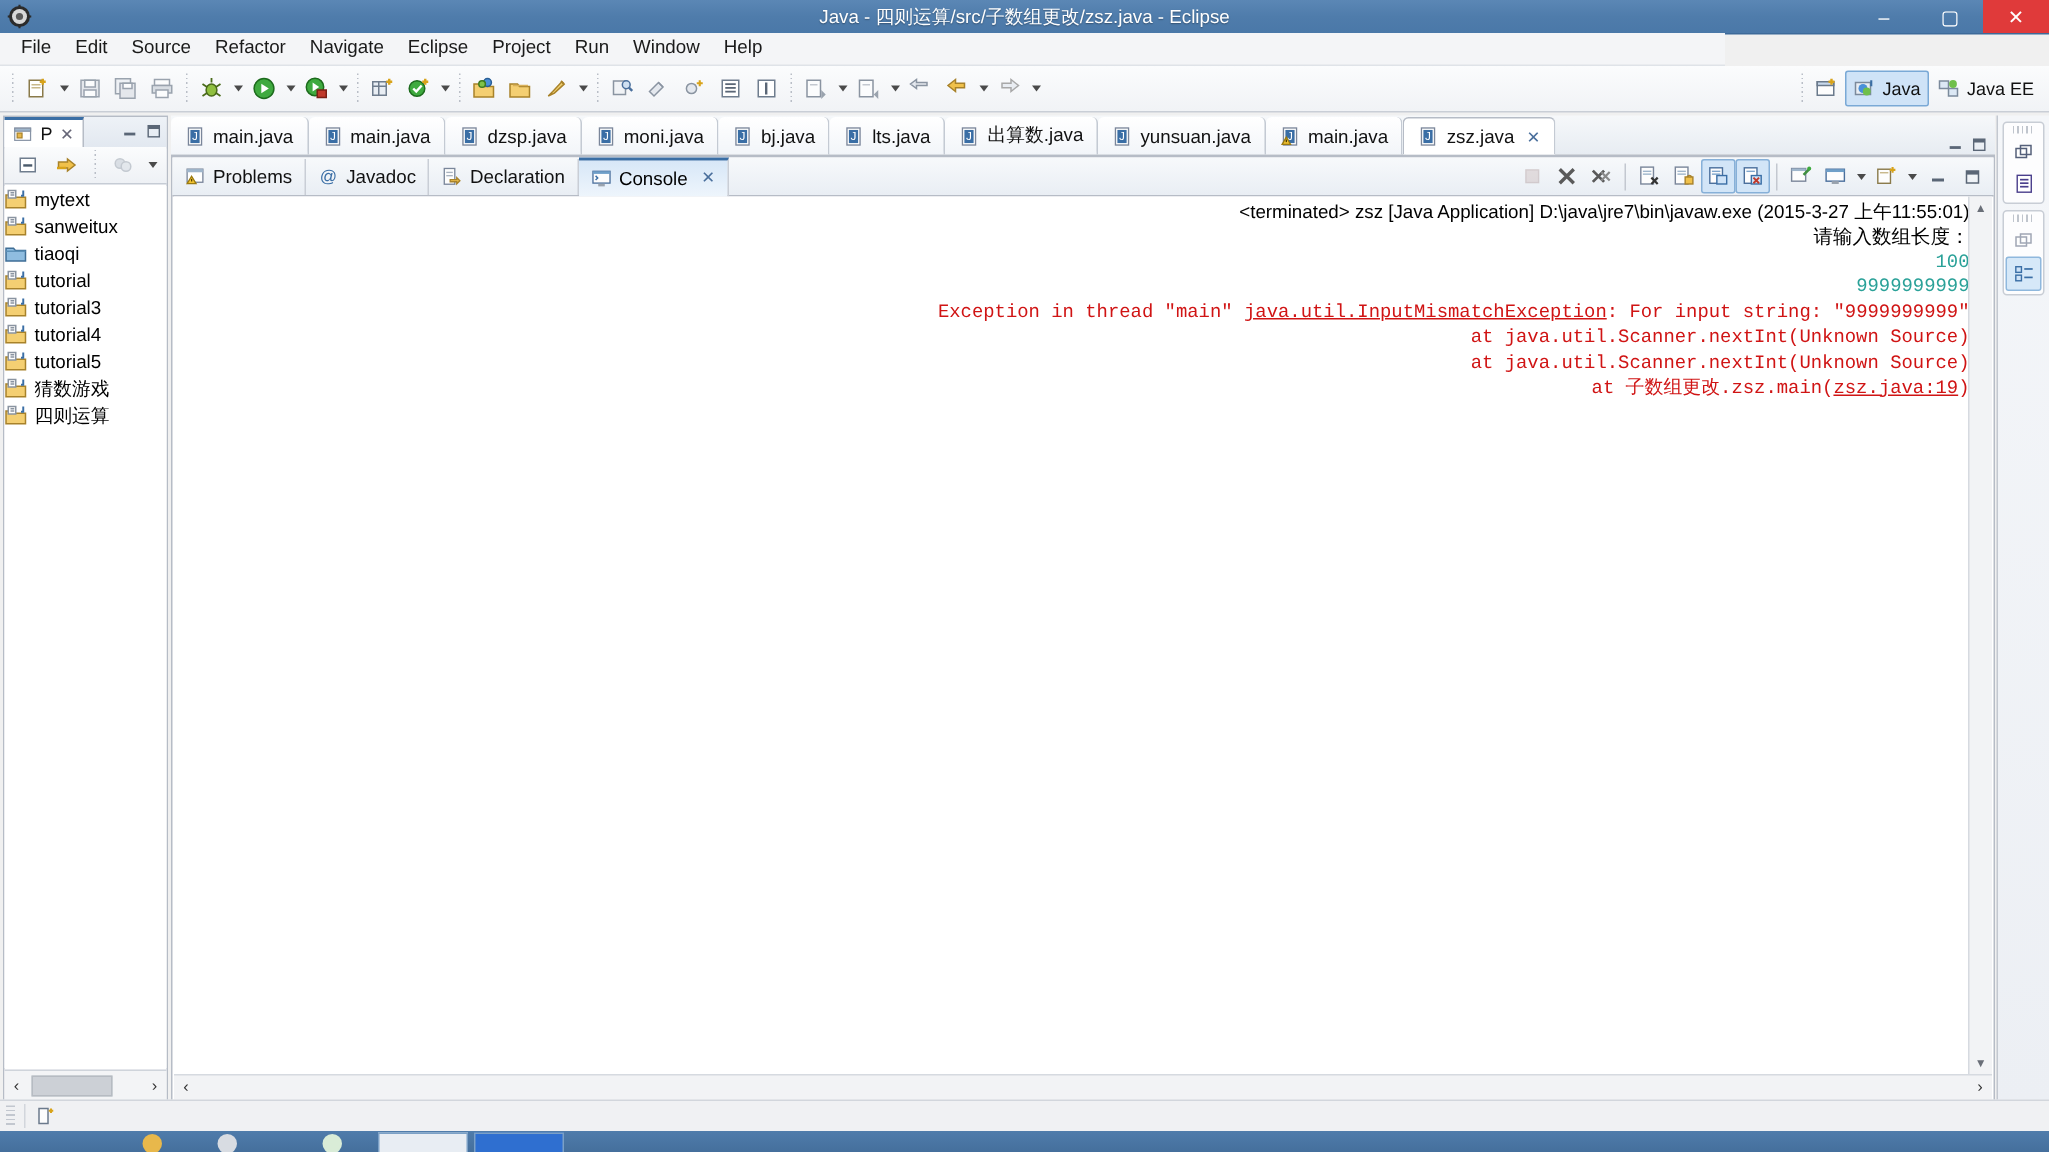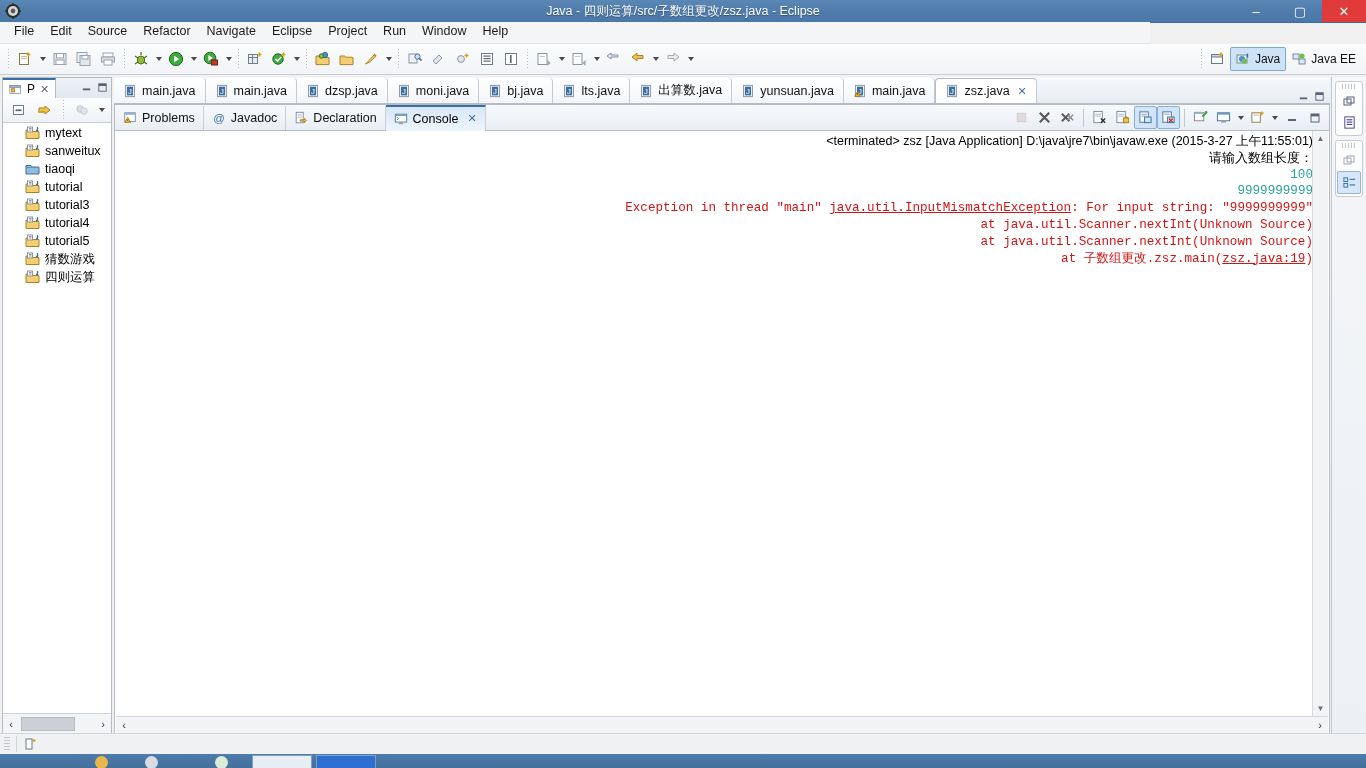--- a/index.html
+++ b/index.html
@@ -71,21 +71,21 @@
     background:#ffffff;border-right:1px solid #b6bcc6;border-top:2px solid #3a6ea5;
     box-sizing:border-box;
   }
   .pkg-tabbtns{position:absolute;right:2px;top:3px;display:flex;gap:3px;}
   .pkg-toolrow{
     position:absolute;left:0;top:20px;width:108px;height:25px;
     background:linear-gradient(to bottom,#fbfcfd,#eef1f5);
     border-bottom:1px solid #c6ccd5;display:flex;align-items:center;gap:2px;padding-left:4px;box-sizing:border-box;
   }
   .pkg-tree{position:absolute;left:0;top:46px;width:108px;bottom:22px;overflow:hidden;background:#fff;}
-  .tree-row{height:18px;display:flex;align-items:center;gap:4px;padding-left:22px;font-size:12.5px;color:#000;white-space:nowrap;}
+  .tree-row{height:18px;display:flex;align-items:center;gap:4px;font-size:12.5px;color:#000;white-space:nowrap;}
   .pkg-hscroll{
     position:absolute;left:0;bottom:0;width:108px;height:20px;
     background:#f3f4f6;border-top:1px solid #cfd4db;display:flex;align-items:center;
   }
   .sc-arrow{width:16px;height:18px;display:flex;align-items:center;justify-content:center;color:#333;font-size:11px;}
   .sc-thumb{height:12px;background:#ccd0d6;border:1px solid #b6bbc2;margin:0 2px;}
 
   
   .edit-area{position:absolute;left:114px;top:77px;width:1216px;height:658px;}
   .tabrow{

